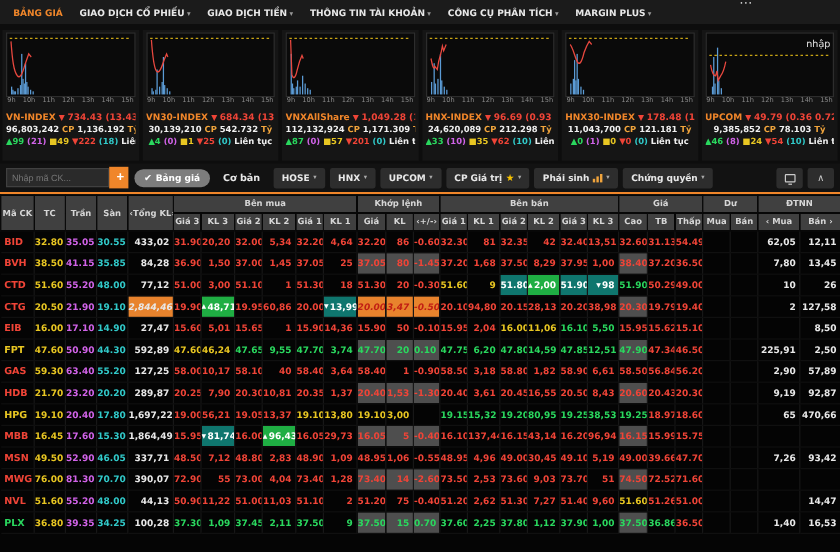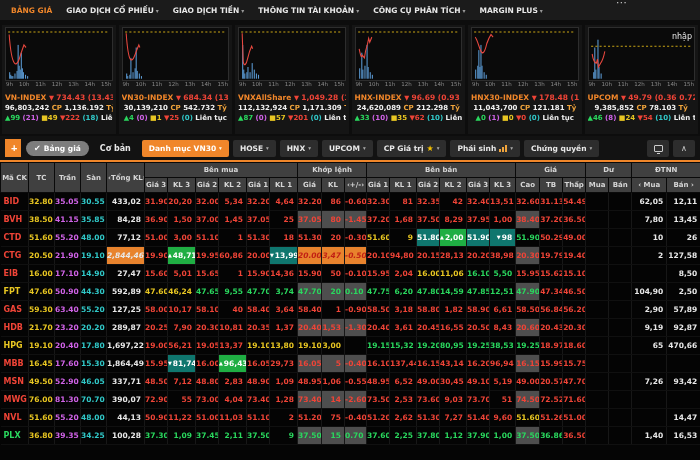--- a/index.html
+++ b/index.html
@@ -240,32 +240,29 @@
         <span>15h</span>
       </div>
       <div class="pl1"><span class="pname">UPCOM </span><span class="pdown">▼ </span><span class="pquote">49.79 (0.36 0.72%)</span></div>
       <div class="pl2"><span>9,385,852 </span><span class="unit">CP </span><span>78.103 </span><span class="unit">Tỷ</span></div>
       <div class="pl3"><span class="b-up">▲46 </span><span class="b-ce">(8) </span><span class="b-ref">■24 </span><span class="b-dn">▼54 </span><span class="b-fl">(10) </span><span class="b-ss">Liên tục</span></div>
     </div>
   </div>
 
 <div class="toolbar">
   <div class="search-wrap">
+    <input class="search-input" placeholder="Nhập mã CK..." style="">
     <button class="add-btn">+</button>
   </div>
   <div class="pill">
     <span class="chk">✔</span>
     <span>Bảng giá</span>
   </div>
   <span class="plain-label">Cơ bản</span>
   <div class="tb-buttons">
-      <div class="tb-btn accent">
-        <span>Danh mục VN30</span>
-        <span class="tb-caret">▾</span>
-      </div>
       <div class="tb-btn">
         <span>HOSE</span>
         <span class="tb-caret">▾</span>
       </div>
       <div class="tb-btn">
         <span>HNX</span>
         <span class="tb-caret">▾</span>
       </div>
       <div class="tb-btn">
         <span>UPCOM</span>
@@ -534,21 +531,21 @@
         <td class="c-g">6,20</td>
         <td class="c-g">47.80</td>
         <td class="c-g">14,59</td>
         <td class="c-g">47.85</td>
         <td class="c-g">12,51</td>
         <td class="c-g bg-H">47.90</td>
         <td class="c-r">47.34</td>
         <td class="c-r">46.50</td>
         <td></td>
         <td></td>
-        <td class="c-w">104,90</td>
+        <td class="c-w">225,91</td>
         <td class="c-w">2,50</td>
       </tr>
       <tr>
         <td class="ticker c-r">GAS</td>
         <td class="c-y">59.30</td>
         <td class="c-p">63.40</td>
         <td class="c-c">55.20</td>
         <td class="c-w">127,25</td>
         <td class="c-r">58.00</td>
         <td class="c-r">10,17</td>
@@ -669,27 +666,27 @@
         <td class="c-r">48.50</td>
         <td class="c-r">7,12</td>
         <td class="c-r">48.80</td>
         <td class="c-r">2,83</td>
         <td class="c-r">48.90</td>
         <td class="c-r">1,09</td>
         <td class="c-r">48.95</td>
         <td class="c-r">1,06</td>
         <td class="c-r">-0.55</td>
         <td class="c-r">48.95</td>
-        <td class="c-r">6,52</td>
+        <td class="c-r">4,96</td>
         <td class="c-r">49.00</td>
         <td class="c-r">30,45</td>
         <td class="c-r">49.10</td>
         <td class="c-r">5,19</td>
         <td class="c-r">49.00</td>
-        <td class="c-r">20.57</td>
+        <td class="c-r">39.66</td>
         <td class="c-r">47.70</td>
         <td></td>
         <td></td>
         <td class="c-w">7,26</td>
         <td class="c-w">93,42</td>
       </tr>
       <tr>
         <td class="ticker c-r">MWG</td>
         <td class="c-y">76.00</td>
         <td class="c-p">81.30</td>

